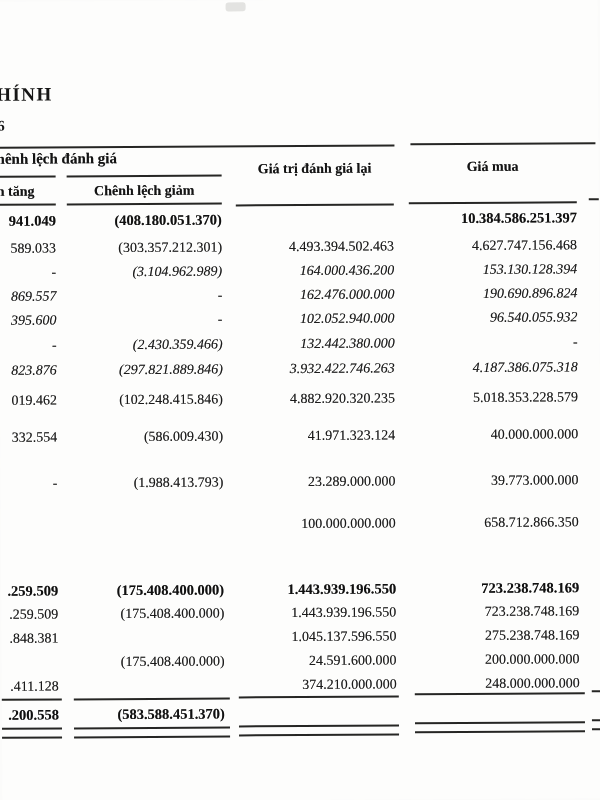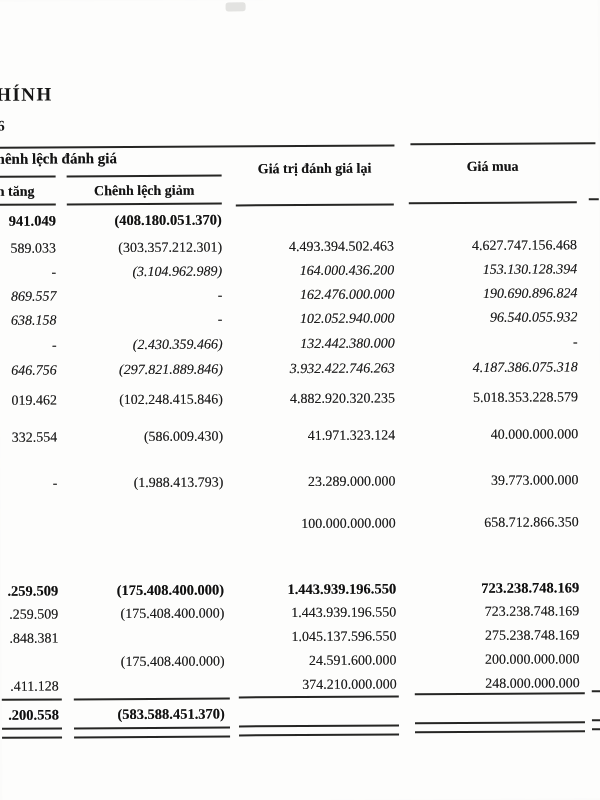--- a/index.html
+++ b/index.html
@@ -61,53 +61,54 @@
   <div class="rule" style="left:0;top:202px;width:57px;"></div>
   <div class="rule" style="left:68px;top:202px;width:155px;"></div>
   <div class="rule" style="left:237px;top:204px;width:158px;"></div>
   <div class="rule" style="left:410px;top:203px;width:168px;"></div>
   <div class="rule" style="left:590px;top:200px;width:10px;"></div>
 
   <div class="rows-host">
       <div class="trow total" style="top: 211px;">
         <span class="cell c0">941.049</span>
         <span class="cell c1">(408.180.051.370)</span>
+        <span class="cell c3">10.384.586.251.397</span>
       </div>
       <div class="trow item" style="top: 239px;">
         <span class="cell c0">589.033</span>
         <span class="cell c1">(303.357.212.301)</span>
         <span class="cell c2">4.493.394.502.463</span>
         <span class="cell c3">4.627.747.156.468</span>
       </div>
       <div class="trow subitem" style="top: 263px;">
         <span class="cell c0">-</span>
         <span class="cell c1">(3.104.962.989)</span>
         <span class="cell c2">164.000.436.200</span>
         <span class="cell c3">153.130.128.394</span>
       </div>
       <div class="trow subitem" style="top: 287px;">
         <span class="cell c0">869.557</span>
         <span class="cell c1">-</span>
         <span class="cell c2">162.476.000.000</span>
         <span class="cell c3">190.690.896.824</span>
       </div>
       <div class="trow subitem" style="top: 311px;">
-        <span class="cell c0">638.158</span>
+        <span class="cell c0">395.600</span>
         <span class="cell c1">-</span>
         <span class="cell c2">102.052.940.000</span>
         <span class="cell c3">96.540.055.932</span>
       </div>
       <div class="trow subitem" style="top: 336px;">
         <span class="cell c0">-</span>
         <span class="cell c1">(2.430.359.466)</span>
         <span class="cell c2">132.442.380.000</span>
         <span class="cell c3">-</span>
       </div>
       <div class="trow subitem" style="top: 361px;">
-        <span class="cell c0">646.756</span>
+        <span class="cell c0">823.876</span>
         <span class="cell c1">(297.821.889.846)</span>
         <span class="cell c2">3.932.422.746.263</span>
         <span class="cell c3">4.187.386.075.318</span>
       </div>
       <div class="trow item" style="top: 391px;">
         <span class="cell c0">019.462</span>
         <span class="cell c1">(102.248.415.846)</span>
         <span class="cell c2">4.882.920.320.235</span>
         <span class="cell c3">5.018.353.228.579</span>
       </div>

